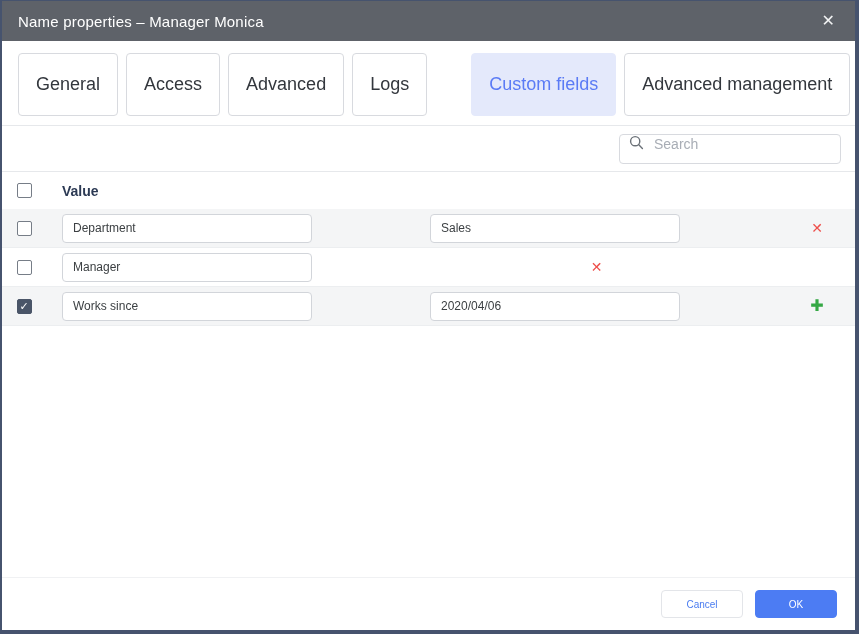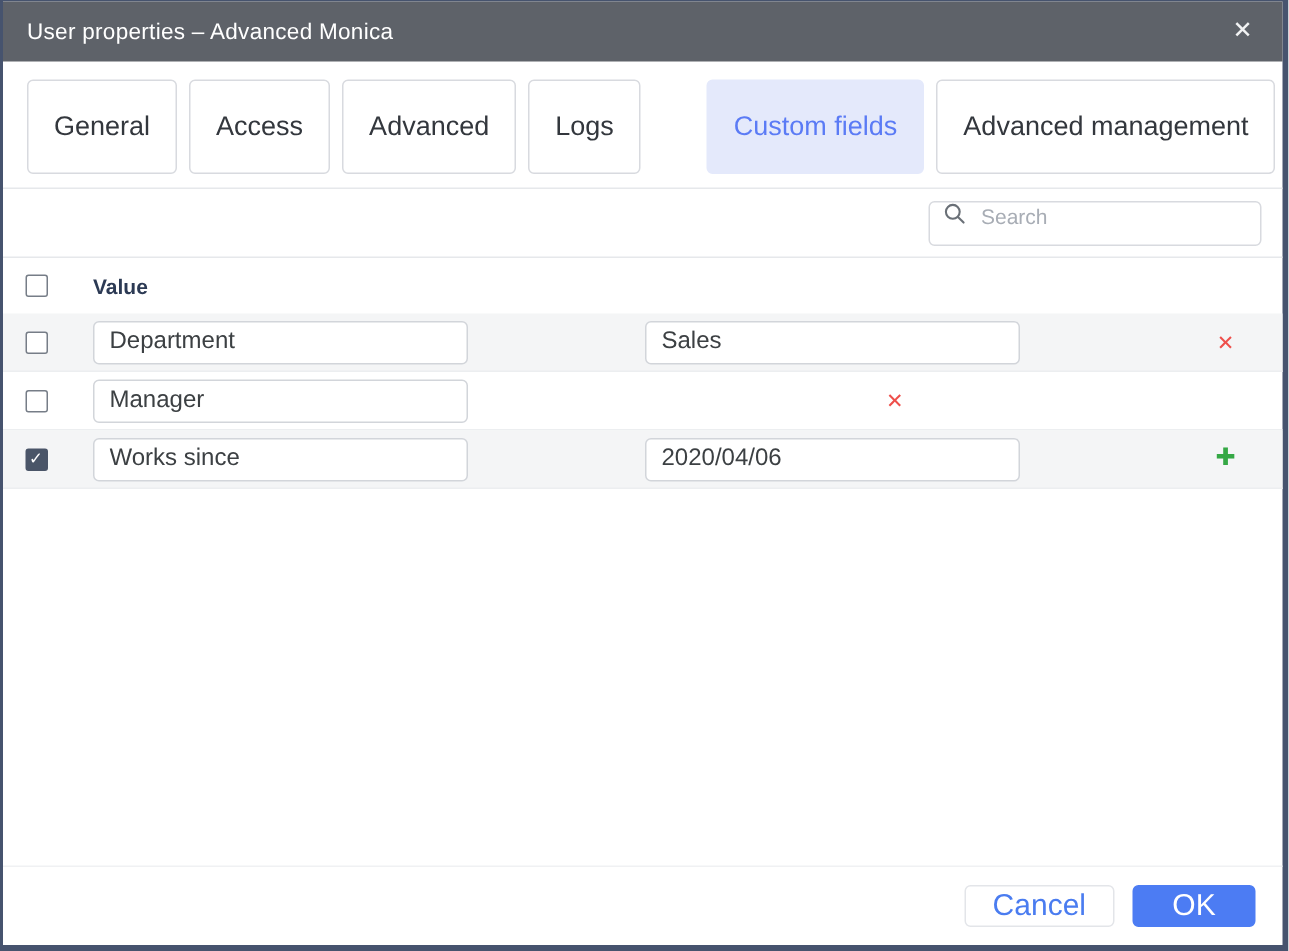--- a/index.html
+++ b/index.html
@@ -115,21 +115,21 @@
   .field-row { height: 38px; border-bottom: 1px solid #eceef0; }
   .field-row.striped { background: #f4f5f6; }
   .cell-input {
     box-sizing: border-box;
     width: 250px; height: 29px;
     margin-left: 16px;
     border: 1px solid #d2d5da;
     border-radius: 4px;
     padding: 0 10px;
     font-family: "Liberation Sans", "DejaVu Sans", sans-serif;
-    font-size: 16px; color: #3c4043;
+    font-size: 12px; color: #3c4043;
     background: #ffffff;
     outline: none;
   }
   .action-cell { display: flex; justify-content: center; }
   .row-action { cursor: pointer; line-height: 1; }
   .row-action.delete { color: #ee4f4b; font-size: 14px; font-weight: 700; }
   .row-action.add    { color: #35a845; font-size: 16px; font-weight: 700; }
   .spacer { flex: 1 1 auto; }
   
   .footer {
@@ -137,21 +137,21 @@
     display: flex; justify-content: flex-end; align-items: center;
     gap: 12px;
     padding: 12px 18px 12px 18px;
     border-top: 1px solid #f0f1f3;
   }
   .btn {
     box-sizing: border-box;
     height: 28px; min-width: 82px;
     border-radius: 4px;
     font-family: "Liberation Sans", "DejaVu Sans", sans-serif;
-    font-size: 20px; font-weight: 500;
+    font-size: 10px; font-weight: 500;
     display: inline-flex; align-items: center; justify-content: center;
     padding: 0 18px;
     cursor: pointer;
   }
   .btn-cancel {
     background: #ffffff;
     border: 1px solid #e3e5e9;
     color: #4a7cf0;
   }
   .btn-ok {
@@ -159,21 +159,21 @@
     border: 1px solid #4c7cf3;
     color: #ffffff;
   }
 </style>
 </head>
 <body>
 
 <div class="dialog">
 
   <div class="titlebar">
-    <span class="title">User properties – Advanced Monica</span>
+    <span class="title">Name properties – Manager Monica</span>
     <span class="close">✕</span>
   </div>
 
   <div class="tabbar">
       <div class="tab">General</div>
       <div class="tab">Access</div>
       <div class="tab">Advanced</div>
       <div class="tab">Logs</div>
       <div class="tab active">Custom fields</div>
       <div class="tab">Advanced management</div>

